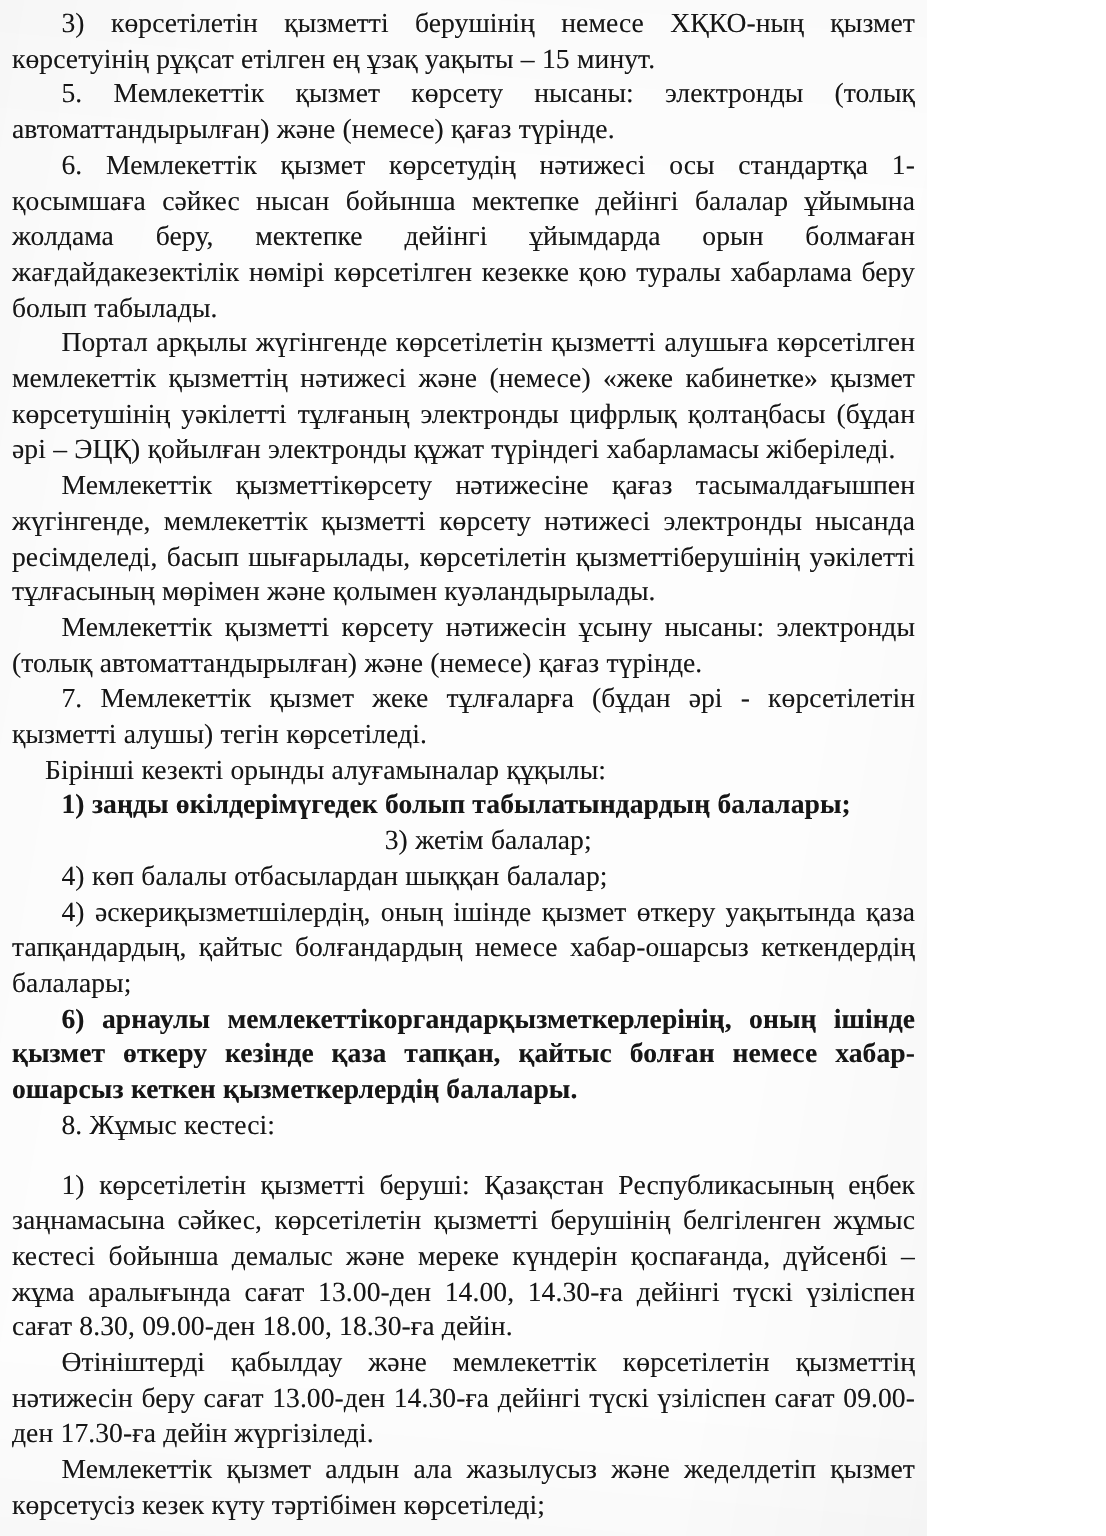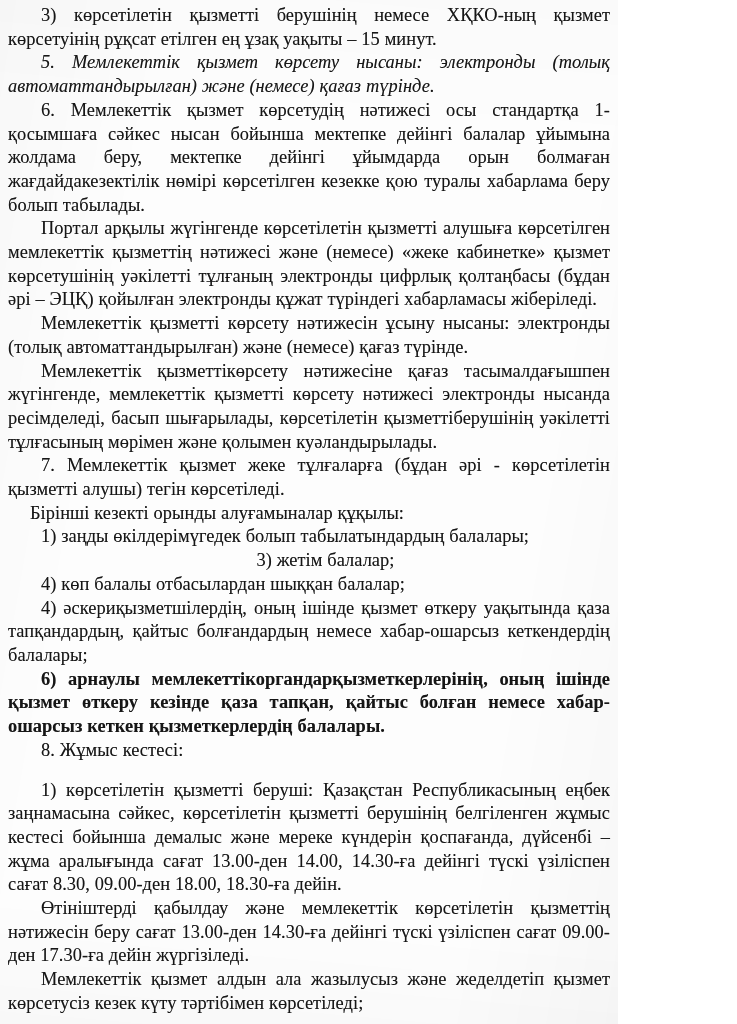--- a/index.html
+++ b/index.html
@@ -75,28 +75,28 @@
   p.para {
     text-shadow: 0 0 0.35px rgba(0,0,0,0.35);
   }
 </style>
 </head>
 <body>
 
 <div id="page" style="background: rgb(253, 253, 253);">
   <div class="doc-body">
       <p class="para " id="p-clause-3-continuation" style="color: rgb(22, 22, 22);">3) көрсетілетін қызметті берушінің немесе ХҚКО-ның қызмет көрсетуінің рұқсат етілген ең ұзақ уақыты – 15 минут.</p>
-      <p class="para " id="p-clause-5" style="color: rgb(22, 22, 22); font-style: italic;">5. Мемлекеттік қызмет көрсету нысаны: электронды (толық автоматтандырылған) және (немесе) қағаз түрінде.</p>
+      <p class="para " id="p-clause-5" style="color: rgb(22, 22, 22);">5. Мемлекеттік қызмет көрсету нысаны: электронды (толық автоматтандырылған) және (немесе) қағаз түрінде.</p>
       <p class="para " id="p-clause-6" style="color: rgb(22, 22, 22);">6. Мемлекеттік қызмет көрсетудің нәтижесі осы стандартқа 1-қосымшаға сәйкес нысан бойынша мектепке дейінгі балалар ұйымына жолдама беру, мектепке дейінгі ұйымдарда орын болмаған жағдайдакезектілік нөмірі көрсетілген кезекке қою туралы хабарлама беру болып табылады.</p>
       <p class="para " id="p-portal" style="color: rgb(22, 22, 22);">Портал арқылы жүгінгенде көрсетілетін қызметті алушыға көрсетілген мемлекеттік қызметтің нәтижесі және (немесе) «жеке кабинетке» қызмет көрсетушінің уәкілетті тұлғаның электронды цифрлық қолтаңбасы (бұдан әрі – ЭЦҚ) қойылған электронды құжат түріндегі хабарламасы жіберіледі.</p>
+      <p class="para " id="p-paper-carrier" style="color: rgb(22, 22, 22);">Мемлекеттік қызметтікөрсету нәтижесіне қағаз тасымалдағышпен жүгінгенде, мемлекеттік қызметті көрсету нәтижесі электронды нысанда ресімделеді, басып шығарылады, көрсетілетін қызметтіберушінің уәкілетті тұлғасының мөрімен және қолымен куәландырылады.</p>
       <p class="para " id="p-result-form" style="color: rgb(22, 22, 22);">Мемлекеттік қызметті көрсету нәтижесін ұсыну нысаны: электронды (толық автоматтандырылған) және (немесе) қағаз түрінде.</p>
-      <p class="para " id="p-paper-carrier" style="color: rgb(22, 22, 22);">Мемлекеттік қызметтікөрсету нәтижесіне қағаз тасымалдағышпен жүгінгенде, мемлекеттік қызметті көрсету нәтижесі электронды нысанда ресімделеді, басып шығарылады, көрсетілетін қызметтіберушінің уәкілетті тұлғасының мөрімен және қолымен куәландырылады.</p>
       <p class="para " id="p-clause-7" style="color: rgb(22, 22, 22);">7. Мемлекеттік қызмет жеке тұлғаларға (бұдан әрі - көрсетілетін қызметті алушы) тегін көрсетіледі.</p>
       <p class="para lead-in" id="p-priority-lead" style="color: rgb(22, 22, 22);">Бірінші кезекті орынды алуғамыналар құқылы:</p>
-      <p class="para item" id="p-item-1" style="color: rgb(22, 22, 22);">1) заңды өкілдерімүгедек болып табылатындардың балалары;</p>
+      <p class="para item" id="p-item-1" style="color: rgb(22, 22, 22); font-weight: bold;">1) заңды өкілдерімүгедек болып табылатындардың балалары;</p>
       <p class="para item" id="p-item-3" style="color: rgb(22, 22, 22); text-align: center;">3) жетім балалар;</p>
       <p class="para item" id="p-item-4" style="color: rgb(22, 22, 22);">4) көп балалы отбасылардан шыққан балалар;</p>
       <p class="para item-justified" id="p-item-5" style="color: rgb(22, 22, 22);">4) әскериқызметшілердің, оның ішінде қызмет өткеру уақытында қаза тапқандардың, қайтыс болғандардың немесе хабар-ошарсыз кеткендердің балалары;</p>
       <p class="para item-justified" id="p-item-6" style="color: rgb(22, 22, 22); font-weight: bold;">6) арнаулы мемлекеттікоргандарқызметкерлерінің, оның ішінде қызмет өткеру кезінде қаза тапқан, қайтыс болған немесе хабар-ошарсыз кеткен қызметкерлердің балалары.</p>
       <p class="para item" id="p-clause-8" style="color: rgb(22, 22, 22);">8. Жұмыс кестесі:</p>
       <p class="para " id="p-schedule-1" style="color: rgb(22, 22, 22); margin-top: 16px;">1) көрсетілетін қызметті беруші: Қазақстан Республикасының еңбек заңнамасына сәйкес, көрсетілетін қызметті берушінің белгіленген жұмыс кестесі бойынша демалыс және мереке күндерін қоспағанда, дүйсенбі – жұма аралығында сағат 13.00-ден 14.00, 14.30-ға дейінгі түскі үзіліспен сағат 8.30, 09.00-ден 18.00, 18.30-ға дейін.</p>
       <p class="para " id="p-reception" style="color: rgb(22, 22, 22);">Өтініштерді қабылдау және мемлекеттік көрсетілетін қызметтің нәтижесін беру сағат 13.00-ден 14.30-ға дейінгі түскі үзіліспен сағат 09.00-ден 17.30-ға дейін жүргізіледі.</p>
       <p class="para " id="p-queue" style="color: rgb(22, 22, 22);">Мемлекеттік қызмет алдын ала жазылусыз және жеделдетіп қызмет көрсетусіз кезек күту тәртібімен көрсетіледі;</p>
     </div>
 </div>

